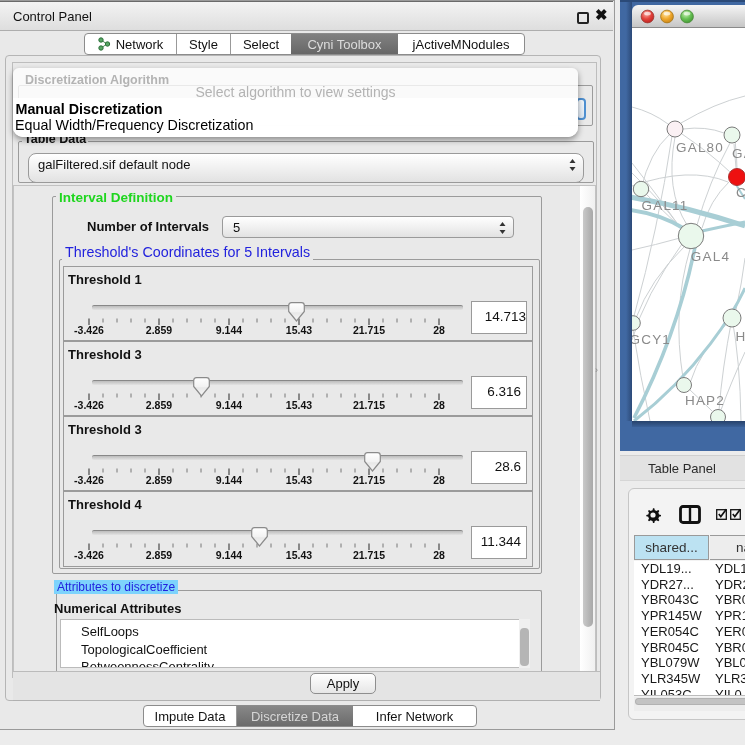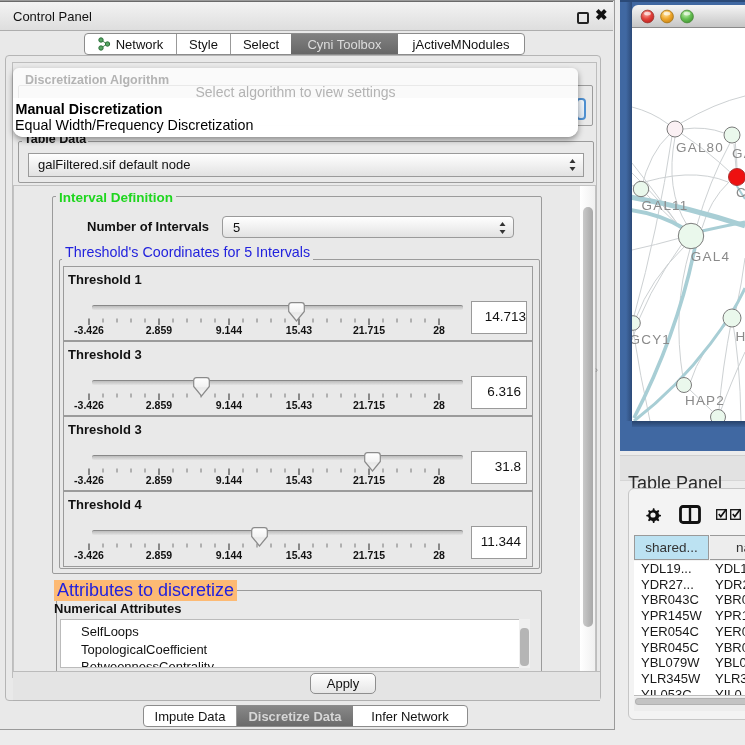--- a/index.html
+++ b/index.html
@@ -38,21 +38,21 @@
       <div style="width:107px;display:flex;align-items:center;justify-content:center;font-size:13px;color:#dcdcdc;background:linear-gradient(#818181,#676767);">Cyni Toolbox</div>
       <div style="width:126px;display:flex;align-items:center;justify-content:center;font-size:13px;color:#111;">jActiveMNodules</div>
     </div>
 
     <div class="abs" style="left:18px;top:84px;width:575px;height:41px;border:1px solid #9b9b9b;border-radius:2px;"></div>
 
     <div class="abs" style="left:576px;top:97px;width:10px;height:22px;border:2px solid #4e8fd0;border-radius:4px;background:linear-gradient(#f4f8fc,#dde8f4);"></div>
 
     <div class="abs" style="left:18px;top:140px;width:576px;height:42px;border:1px solid #9b9b9b;border-radius:2px;"></div>
     <div class="abs" style="left:22px;top:131px;background:#e9e9e9;padding:0 2px;font-size:12.5px;font-weight:bold;color:#111;">Table Data</div>
-    <div class="abs" style="left:28px;top:152px;width:556px;height:24px;border:1px solid #9a9a9a;border-radius:0;background:linear-gradient(#ffffff,#e2e2e2);">
+    <div class="abs" style="left:28px;top:152px;width:556px;height:30px;border:1px solid #9a9a9a;border-radius:8px;background:linear-gradient(#ffffff,#e2e2e2);">
       <div class="abs" style="left:9px;top:3px;font-size:13px;color:#111;">galFiltered.sif default node</div>
       <svg class="abs" style="right:6px;top:4px;" width="9" height="14" viewBox="0 0 9 14">
         <path d="M4.5 1 L7.5 5 L1.5 5 Z" fill="#333"></path>
         <path d="M4.5 13 L7.5 9 L1.5 9 Z" fill="#333"></path>
       </svg>
     </div>
 
     <div class="abs" style="left:13px;top:184px;width:583px;height:493px;border:1px solid #c2c2c2;"></div>
     <div class="abs" style="left:580px;top:185px;width:15px;height:491px;background:linear-gradient(90deg,#ffffff,#f0f0f0);"></div>
     <div class="abs" style="left:583px;top:206px;width:10px;height:420px;background:linear-gradient(90deg,#c9c9c9,#a8a8a8);border-radius:5px;"></div>
@@ -213,21 +213,21 @@
         <path d="M3.5,0.7 L13.5,0.7 Q16.3,0.7 16.3,3.5 L16.3,9.5 L8.5,19 L0.7,9.5 L0.7,3.5 Q0.7,0.7 3.5,0.7 Z" fill="url(#thg3)" stroke="#8a8a8a" stroke-width="1.2"></path>
         <defs>
             <linearGradient id="thg3" x1="0" y1="0" x2="0" y2="1">
               <stop offset="0" stop-color="#ffffff"></stop>
               <stop offset="0.5" stop-color="#f2f2f2"></stop>
               <stop offset="0.55" stop-color="#e8e8e8"></stop>
               <stop offset="1" stop-color="#f6f6f6"></stop>
             </linearGradient>
           </defs>
       </svg>
-      <div class="abs" style="left:407px;top:34px;width:56px;height:33px;background:#fff;border:1.5px solid #9a9a9a;font-size:13.5px;color:#111;text-align:right;line-height:30px;padding-right:5px;">31.8</div>
+      <div class="abs" style="left:407px;top:34px;width:56px;height:33px;background:#fff;border:1.5px solid #9a9a9a;font-size:13.5px;color:#111;text-align:right;line-height:30px;padding-right:5px;">28.6</div>
     </div>
     <div class="abs" style="left:63px;top:490px;width:470px;height:76px;border:1px solid #9b9b9b;background:#e9e9e9;">
       <div class="abs grouptitle" style="left:4px;top:5px;font-size:13px;">Threshold 4</div>
       <div class="abs" style="left:28px;top:38px;width:371px;height:5px;border-radius:2px;background:linear-gradient(#bcbcbc,#e3e3e3);border-top:1px solid #888888;"></div>
       <svg class="abs" style="left:-2px;top:51px;" width="470" height="8">
           <line x1="27.0" y1="0.5" x2="27.0" y2="7" stroke="#555" stroke-width="1.3"></line>
           <line x1="41.0" y1="0.5" x2="41.0" y2="4.5" stroke="#777" stroke-width="1"></line>
           <line x1="55.0" y1="0.5" x2="55.0" y2="4.5" stroke="#777" stroke-width="1"></line>
           <line x1="69.0" y1="0.5" x2="69.0" y2="4.5" stroke="#777" stroke-width="1"></line>
           <line x1="83.0" y1="0.5" x2="83.0" y2="4.5" stroke="#777" stroke-width="1"></line>
@@ -267,35 +267,35 @@
               <stop offset="0.5" stop-color="#f2f2f2"></stop>
               <stop offset="0.55" stop-color="#e8e8e8"></stop>
               <stop offset="1" stop-color="#f6f6f6"></stop>
             </linearGradient>
           </defs>
       </svg>
       <div class="abs" style="left:407px;top:34px;width:56px;height:33px;background:#fff;border:1.5px solid #9a9a9a;font-size:13.5px;color:#111;text-align:right;line-height:30px;padding-right:5px;">11.344</div>
     </div>
 
     <div class="abs" style="left:56px;top:589px;width:486px;height:88px;border:1px solid #9b9b9b;border-radius:2px;border-bottom:none;"></div>
-    <div class="abs" style="left:54px;top:579px;background:#fdba74;padding:0 3px;font-size:18px;color:#2222dd;">Attributes to discretize</div>
+    <div class="abs" style="left:54px;top:579px;background:#7dd3fc;padding:0 3px;font-size:12px;color:#2222dd;">Attributes to discretize</div>
     <div class="abs grouptitle" style="left:54px;top:600px;font-size:13px;">Numerical Attributes</div>
     <div class="abs" style="left:60px;top:618px;width:470px;height:49px;background:#ffffff;border:1px solid #bbb;overflow:hidden;">
       <div style="font-size:13px;color:#111;padding-left:20px;line-height:17.6px;padding-top:3px;">SelfLoops<br>TopologicalCoefficient<br>BetweennessCentrality</div>
     </div>
     <div class="abs" style="left:519px;top:618px;width:11px;height:49px;background:#f0f0f0;"></div>
     <div class="abs" style="left:520px;top:627px;width:9px;height:38px;background:#b5b5b5;border-radius:4px;"></div>
 
     <div class="abs" style="left:13px;top:670px;width:587px;height:30px;background:#e4e4e4;border-top:1px solid #bbb;border-bottom:1px solid #b0b0b0;"></div>
     <div class="abs" style="left:270px;top:672px;width:66px;height:21px;border:1px solid #8e8e8e;border-radius:5px;background:linear-gradient(#ffffff,#e6e6e6);text-align:center;font-size:13px;color:#111;line-height:19px;margin-left:40px;">Apply</div>
 
     <div class="abs" style="left:143px;top:704px;height:22px;display:flex;border:1px solid #8c8c8c;border-radius:4px;overflow:hidden;background:#fff;">
       <div style="width:93px;display:flex;align-items:center;justify-content:center;font-size:13px;color:#111;border-right:1px solid #999;">Impute Data</div>
-      <div style="width:116px;display:flex;align-items:center;justify-content:center;font-size:13px;color:#d6d6d6;background:linear-gradient(#888,#6b6b6b);font-weight:bold;">Discretize Data</div>
-      <div style="width:114px;display:flex;align-items:center;justify-content:center;font-size:13px;color:#111;">Infer Network</div>
+      <div style="width:116px;display:flex;align-items:center;justify-content:center;font-size:13px;color:#d6d6d6;background:linear-gradient(#888,#6b6b6b);">Discretize Data</div>
+      <div style="width:123px;display:flex;align-items:center;justify-content:center;font-size:13px;color:#111;">Infer Network</div>
     </div>
   </div>
 
   <div class="abs" style="left:595px;top:365px;width:8px;height:10px;font-size:9px;color:#888;">›</div>
 
   <div class="abs" style="left:13px;top:68px;width:565px;height:69px;background:rgba(255,255,255,0.78);border-radius:6px 6px 10px 10px;box-shadow:0 3px 6px rgba(0,0,0,0.40);"></div>
   <div class="abs" style="left:13px;top:98px;width:565px;height:39px;background:rgba(255,255,255,0.95);border-radius:0 0 10px 10px;"></div>
   <div class="abs" style="left:25px;top:73px;font-size:12.5px;font-weight:bold;color:#b3b3b3;">Discretization Algorithm</div>
   <div class="abs" style="left:13px;top:84px;width:565px;text-align:center;font-size:14px;color:#b3b3b3;">Select algorithm to view settings</div>
   <div class="abs" style="left:15.5px;top:101px;font-size:14.3px;font-weight:bold;color:#000;">Manual Discretization</div>
@@ -389,21 +389,21 @@
         <text x="665" y="209.5" text-anchor="middle">GAL11</text>
         <text x="710.5" y="260.5" text-anchor="middle">GAL4</text>
         <text x="629.5" y="344">GCY1</text>
         <text x="735.5" y="341">HIS4</text>
         <text x="705" y="404.5" text-anchor="middle">HAP2</text>
       </g>
     </svg>
   </div>
 
   <div class="abs" style="left:620px;top:455px;width:125px;height:26px;background:#e2e2e2;border-top:1px solid #cfcfcf;border-bottom:1px solid #d6d6d6;">
-    <div class="abs" style="left:8px;top:5px;font-size:18px;color:#2b2b2b;margin-top:12px;">Table Panel</div>
+    <div class="abs" style="left:28px;top:5px;font-size:13px;color:#2b2b2b;">Table Panel</div>
   </div>
   <div class="abs" style="left:628px;top:488px;width:125px;height:232px;background:#f3f3f3;border:1px solid #c6c6c6;border-radius:6px;">
 
     <svg class="abs" style="left:16px;top:18px;" width="16" height="16" viewBox="0 0 16 16">
       <path fill="#111" d="M8,1.2 L9.3,1.2 L9.8,3.2 a5,5 0 0 1 1.7,0.7 l1.8,-1 1,1 -1,1.8 a5,5 0 0 1 0.7,1.7 l2,0.5 0,1.3 -2,0.5 a5,5 0 0 1 -0.7,1.7 l1,1.8 -1,1 -1.8,-1 a5,5 0 0 1 -1.7,0.7 l-0.5,2 -1.3,0 -0.5,-2 a5,5 0 0 1 -1.7,-0.7 l-1.8,1 -1,-1 1,-1.8 a5,5 0 0 1 -0.7,-1.7 l-2,-0.5 0,-1.3 2,-0.5 a5,5 0 0 1 0.7,-1.7 l-1,-1.8 1,-1 1.8,1 a5,5 0 0 1 1.7,-0.7 z M8,5.4 a2.6,2.6 0 1 0 0,5.2 a2.6,2.6 0 1 0 0,-5.2 z"></path>
     </svg>
     <svg class="abs" style="left:50px;top:16px;" width="22" height="19" viewBox="0 0 22 19">
       <rect x="1.5" y="1.5" width="19" height="16" rx="2.5" fill="none" stroke="#111" stroke-width="2.8"></rect>
       <line x1="11" y1="2" x2="11" y2="17" stroke="#111" stroke-width="2.4"></line>
     </svg>

